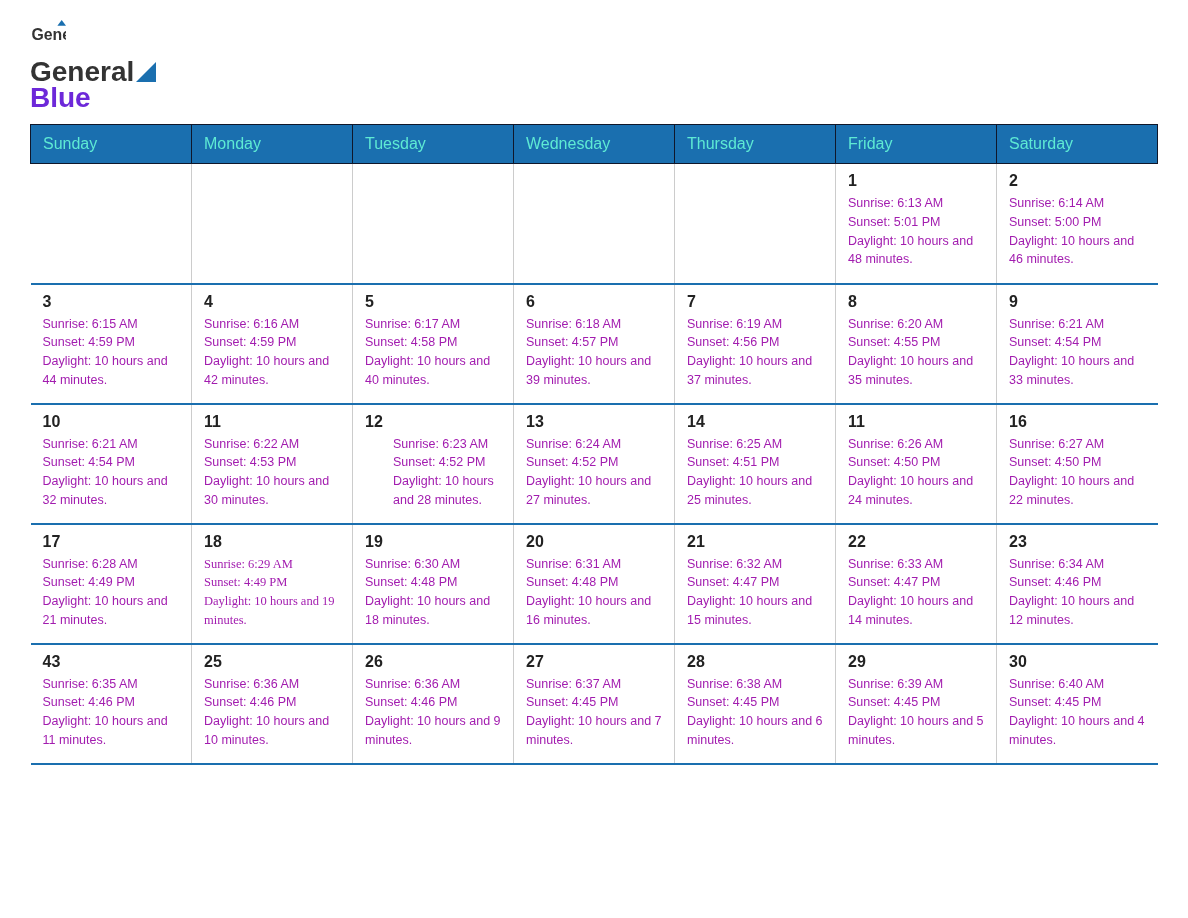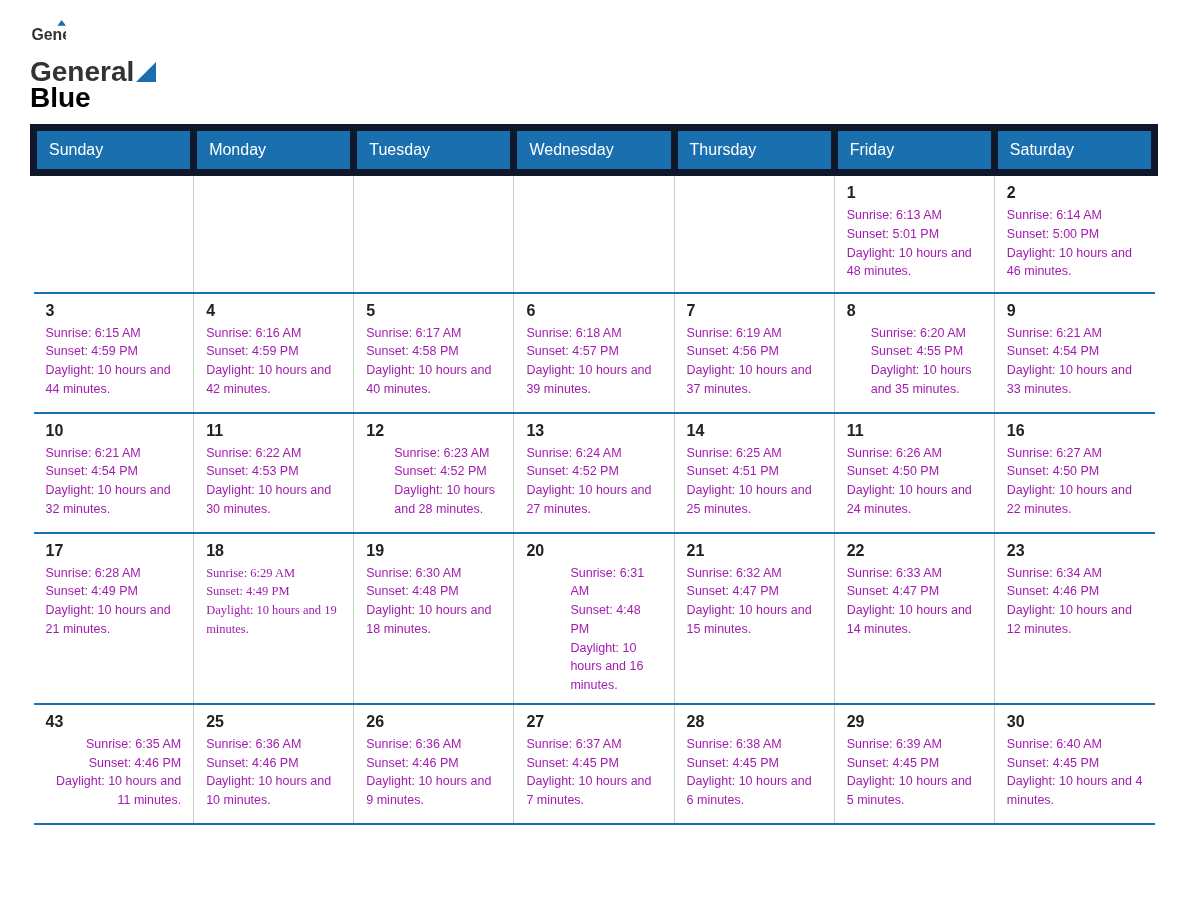--- a/index.html
+++ b/index.html
@@ -38,26 +38,26 @@
     }
     table {
       width: 100%;
       border-collapse: collapse;
       margin-top: 10px;
     }
     thead tr {
       background-color: #1a6faf;
     }
     thead th {
-      color: #ffffff;
+      color: #5eead4;
       text-align: left;
       padding: 10px 12px;
       font-size: 16px;
       font-weight: normal;
-      border: 7px solid #0f172a;
+      border: 1px solid #0f172a;
     }
     tbody tr {
       border-bottom: 2px solid #1a6faf;
     }
     tbody td {
       vertical-align: top;
       padding: 8px 12px;
       font-size: 13px;
       color: #333;
       border-right: 1px solid #ccc;
@@ -110,21 +110,21 @@
         <polygon points="38,8 50,8 44,0" fill="#1a6faf"></polygon>
       </svg>
     </div>
     <div class="logo-text-wrapper">
       <div style="display:flex; align-items:center; gap:2px;">
         <span style="font-size:28px; font-weight:bold; color:#333; font-family:Arial;">General</span>
         <svg width="20" height="20" viewBox="0 0 20 20">
           <polygon points="0,20 20,20 20,0" fill="#1a6faf"></polygon>
         </svg>
       </div>
-      <div style="font-size:28px; font-weight:bold; color:#000000; font-family:Arial; margin-top:-6px;">Blue</div>
+      <div style="font-size:28px; font-weight:bold; color:#6d28d9; font-family:Arial; margin-top:-6px;">Blue</div>
     </div>
   </div>
   <div class="title-section">
     <div class="month-title"></div>
     <div class="location-title"></div>
   </div>
 </div>
 
 <table>
   <thead>
@@ -184,21 +184,21 @@
 Daylight: 10 hours and 39 minutes.</div>
         </td>
         <td>
           <span class="day-number">7</span>
           <div class="day-info" style="white-space: pre-line;">Sunrise: 6:19 AM
 Sunset: 4:56 PM
 Daylight: 10 hours and 37 minutes.</div>
         </td>
         <td>
           <span class="day-number">8</span>
-          <div class="day-info" style="white-space: pre-line; margin-left: 24px;">Sunrise: 6:20 AM
+          <div class="day-info" style="white-space: pre-line;">Sunrise: 6:20 AM
 Sunset: 4:55 PM
 Daylight: 10 hours and 35 minutes.</div>
         </td>
         <td>
           <span class="day-number">9</span>
           <div class="day-info" style="white-space: pre-line;">Sunrise: 6:21 AM
 Sunset: 4:54 PM
 Daylight: 10 hours and 33 minutes.</div>
         </td>
       </tr>
@@ -260,21 +260,21 @@
 Daylight: 10 hours and 19 minutes.</div>
         </td>
         <td>
           <span class="day-number">19</span>
           <div class="day-info" style="white-space: pre-line;">Sunrise: 6:30 AM
 Sunset: 4:48 PM
 Daylight: 10 hours and 18 minutes.</div>
         </td>
         <td>
           <span class="day-number">20</span>
-          <div class="day-info" style="white-space: pre-line; margin-left: 44px;">Sunrise: 6:31 AM
+          <div class="day-info" style="white-space: pre-line;">Sunrise: 6:31 AM
 Sunset: 4:48 PM
 Daylight: 10 hours and 16 minutes.</div>
         </td>
         <td>
           <span class="day-number">21</span>
           <div class="day-info" style="white-space: pre-line;">Sunrise: 6:32 AM
 Sunset: 4:47 PM
 Daylight: 10 hours and 15 minutes.</div>
         </td>
         <td>
@@ -286,21 +286,21 @@
         <td>
           <span class="day-number">23</span>
           <div class="day-info" style="white-space: pre-line;">Sunrise: 6:34 AM
 Sunset: 4:46 PM
 Daylight: 10 hours and 12 minutes.</div>
         </td>
       </tr>
       <tr>
         <td>
           <span class="day-number">43</span>
-          <div class="day-info" style="white-space: pre-line; text-align: right;">Sunrise: 6:35 AM
+          <div class="day-info" style="white-space: pre-line;">Sunrise: 6:35 AM
 Sunset: 4:46 PM
 Daylight: 10 hours and 11 minutes.</div>
         </td>
         <td>
           <span class="day-number">25</span>
           <div class="day-info" style="white-space: pre-line;">Sunrise: 6:36 AM
 Sunset: 4:46 PM
 Daylight: 10 hours and 10 minutes.</div>
         </td>
         <td>

